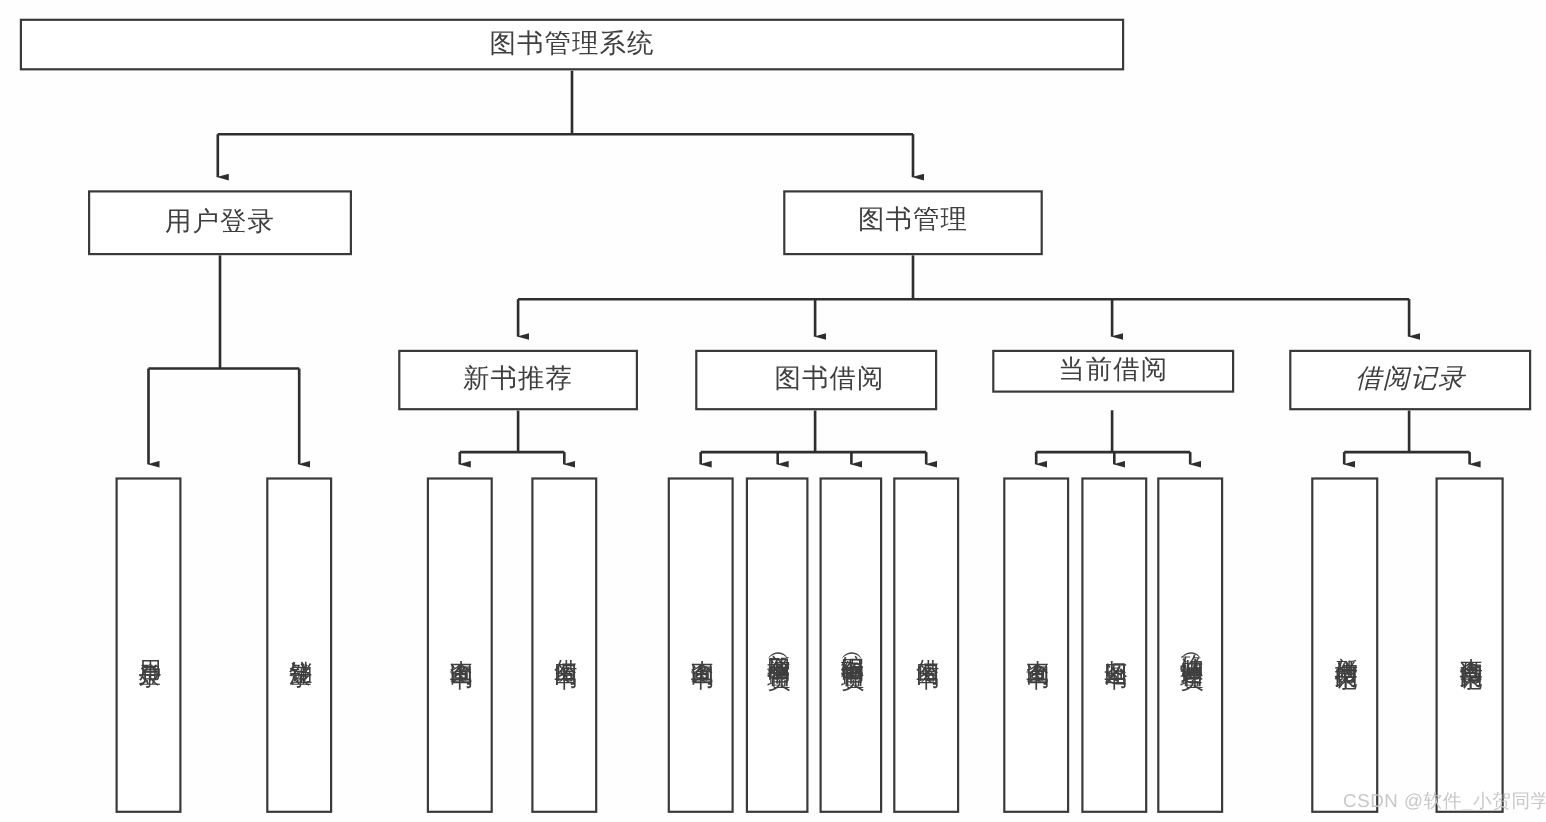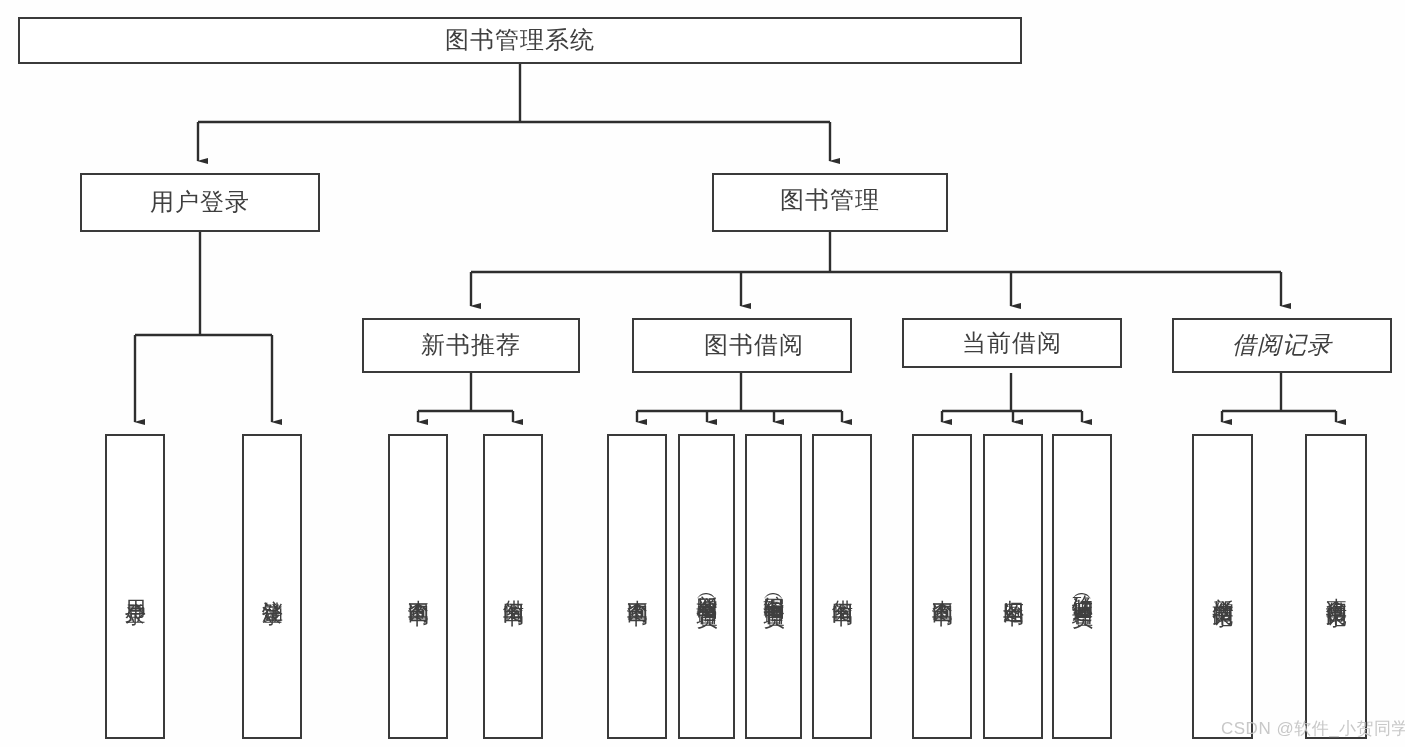--- a/index.html
+++ b/index.html
@@ -131,21 +131,21 @@
   <div class="node h" style="left:712px; top:173px; width:236px; height:59px;font-family:Liberation Mono, monospace;">
     <span>图书管理</span>
   </div>
 
   <div class="node h" style="left:362px; top:318px; width:218px; height:55px;">
     <span>新书推荐</span>
   </div>
   <div class="node h" style="left:632px; top:318px; width:220px; height:55px;padding-left:24px;">
     <span>图书借阅</span>
   </div>
-  <div class="node h" style="left:902px; top:318px; width:220px; height:50px;">
+  <div class="node h" style="left:902px; top:318px; width:220px; height:39px;">
     <span>当前借阅</span>
   </div>
   <div class="node h" style="left:1172px; top:318px; width:220px; height:55px;font-style:italic;">
     <span>借阅记录</span>
   </div>
 
   <div class="node v" style="left:105px; top:434px; width:60px; height:305px;">
     <span class="vtext">用户登录</span>
   </div>
   <div class="node v" style="left:242px; top:434px; width:60px; height:305px;">

